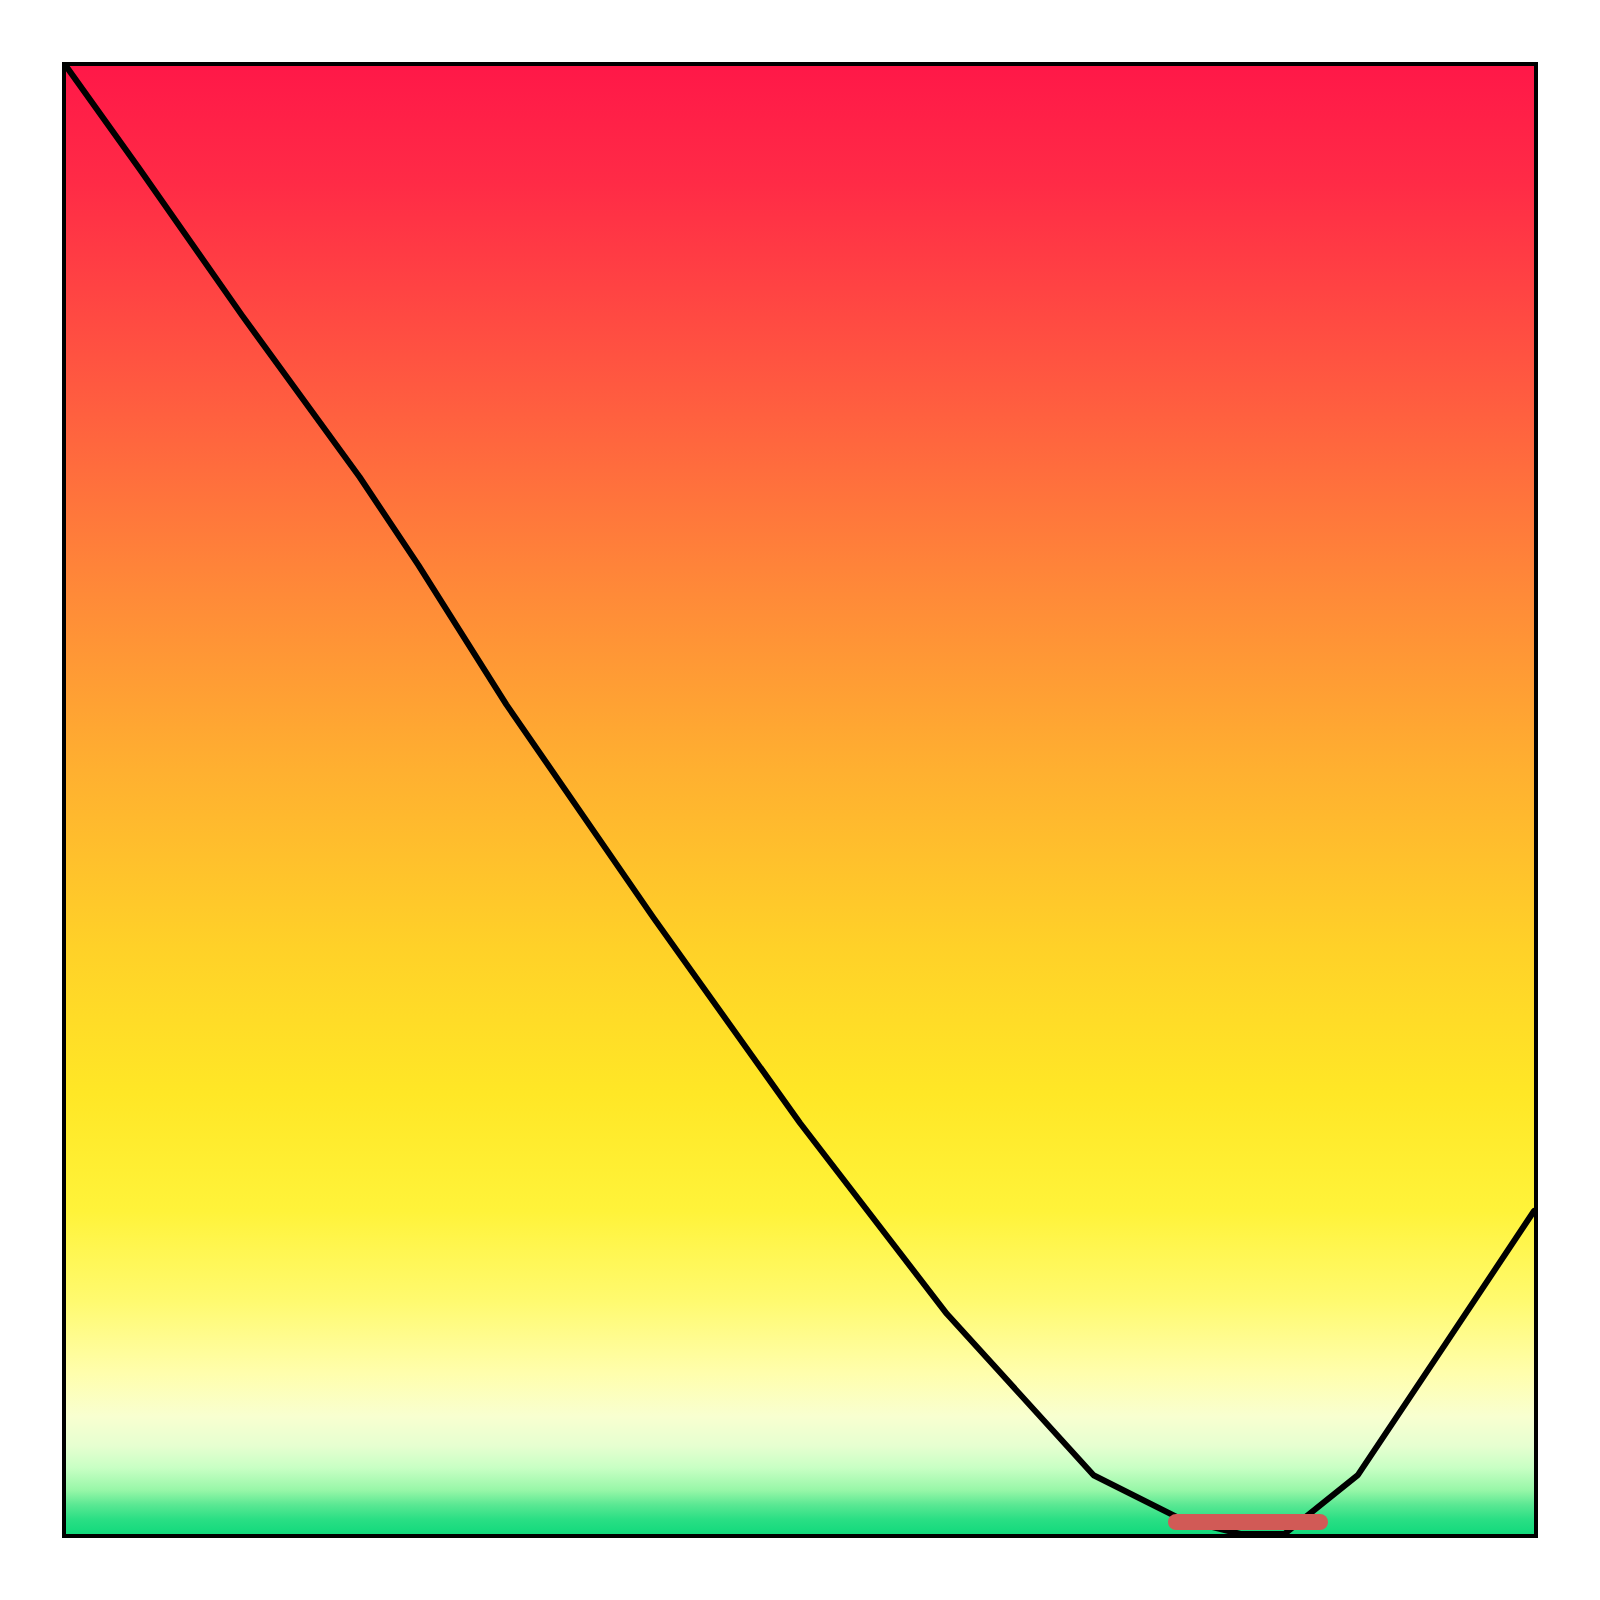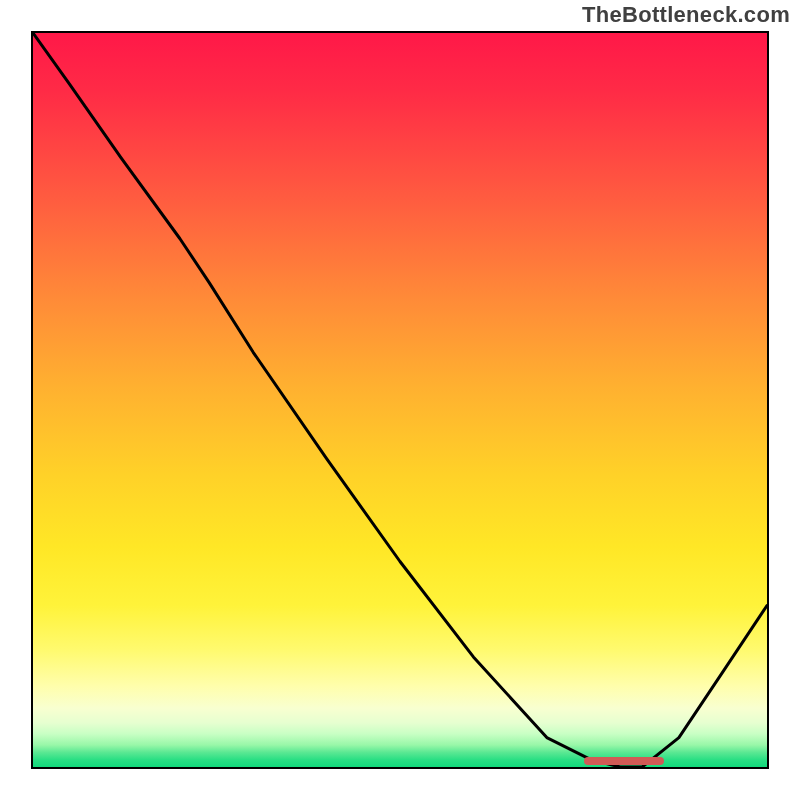--- a/index.html
+++ b/index.html
@@ -70,21 +70,20 @@
     height: 8px;
     border-radius: 4px;
     background: #d15a56;
   }
 </style>
 </head>
 <body>
 
 <div class="frame">
 
-  <div class="watermark">TheBottleneck.com</div>
 
   <div class="plot">
     <div class="gradient"></div>
 
     <svg class="curve" viewBox="0 0 734 734" preserveAspectRatio="none">
       <path id="curve-path" fill="none" stroke="#000000" stroke-width="3" stroke-linecap="round" stroke-linejoin="round" d="M0.0 0.0 L36.7 51.4 L88.1 124.8 L146.8 205.5 L176.2 249.6 L220.2 319.3 L293.6 425.7 L367.0 528.5 L440.4 623.9 L513.8 704.6 L557.8 726.7 L587.2 734.0 L609.2 734.0 L645.9 704.6 L690.0 638.6 L734.0 572.5"></path>
     </svg>
 
     <div id="marker" class="marker" style="left: 550.5px; width: 80.74px; top: 724.128px; background: rgb(209, 90, 86);"></div>
   </div>

